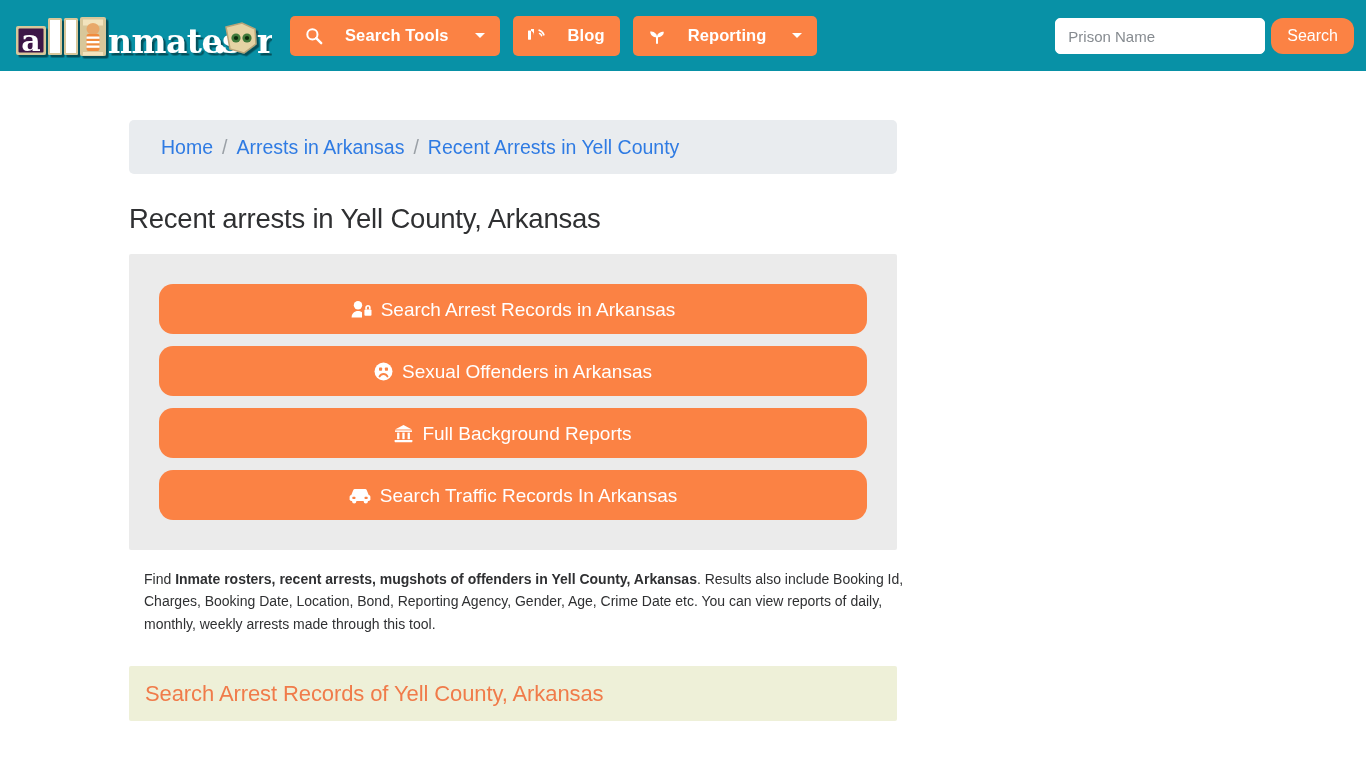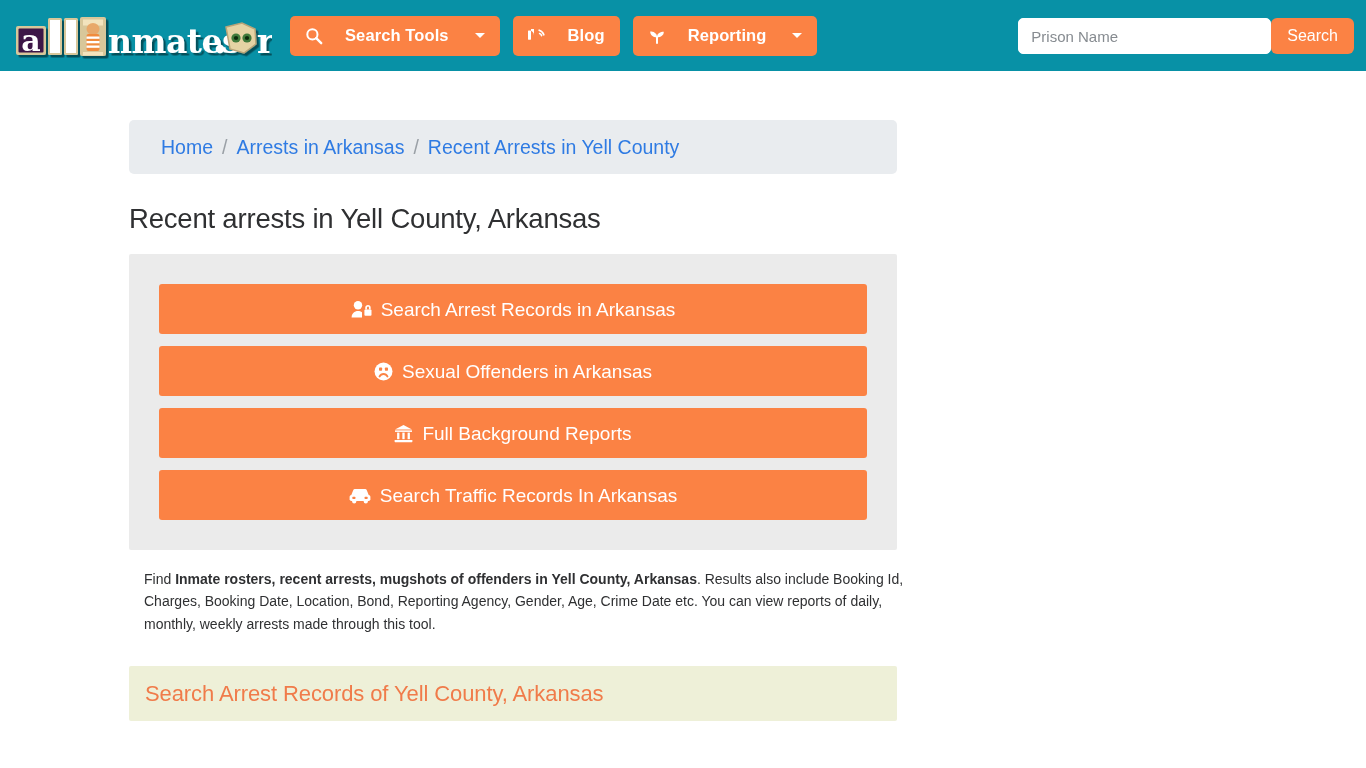--- a/index.html
+++ b/index.html
@@ -67,38 +67,38 @@
 
   
   .header-search {
     position: absolute;
     right: 12px;
     top: 18px;
     display: flex;
     align-items: center;
   }
   .header-search input {
-    width: 253px;
+    width: 210px;
     height: 36px;
     border: 1px solid #ffffff;
     border-radius: 5px;
     background: #ffffff;
     padding: 0 12px;
     font-size: 15px;
     color: #15803d;
     font-family: "Liberation Sans", sans-serif;
     outline: none;
   }
   .header-search input::placeholder { color: #868b90; }
   .header-search button {
-    margin-left: 0;
+    margin-left: 6px;
     background: #fb8244;
     color: #fff;
     border: none;
-    border-radius: 6px;
+    border-radius: 12px;
     height: 36px;
     padding: 0 16px;
     font-size: 16px;
     cursor: pointer;
     font-family: "Liberation Sans", sans-serif;
     line-height: 1;
   }
 
   
   .page {
@@ -138,21 +138,21 @@
     border-radius: 2px;
   }
   .big-btn {
     display: flex;
     align-items: center;
     justify-content: center;
     gap: 9px;
     background: #fb8244;
     color: #ffffff;
     border: none;
-    border-radius: 3px;
+    border-radius: 14px;
     width: 100%;
     height: 50px;
     font-size: 19px;
     margin-bottom: 12px;
     cursor: pointer;
     font-family: "Liberation Sans", sans-serif;
     line-height: 1;
   }
   .big-btn:last-child { margin-bottom: 0; }
   .big-btn .ico { display: flex; align-items: center; }

